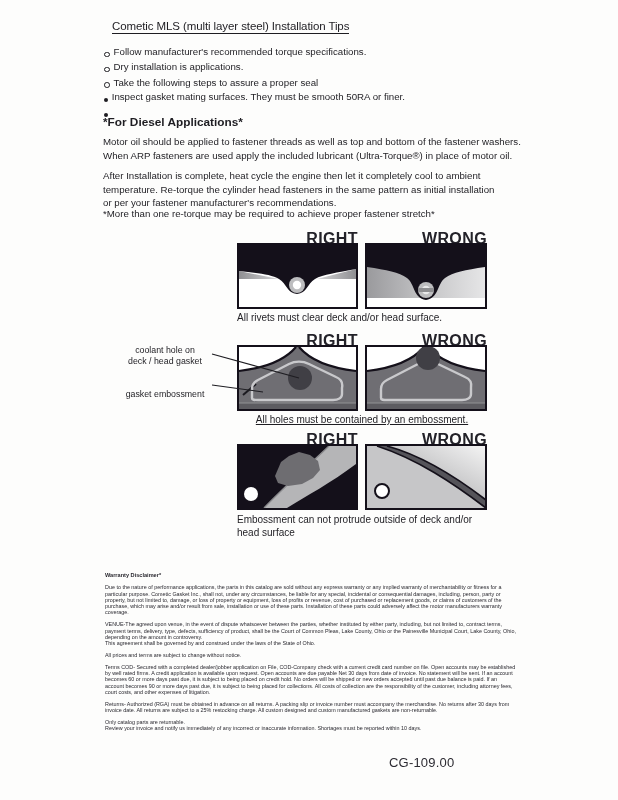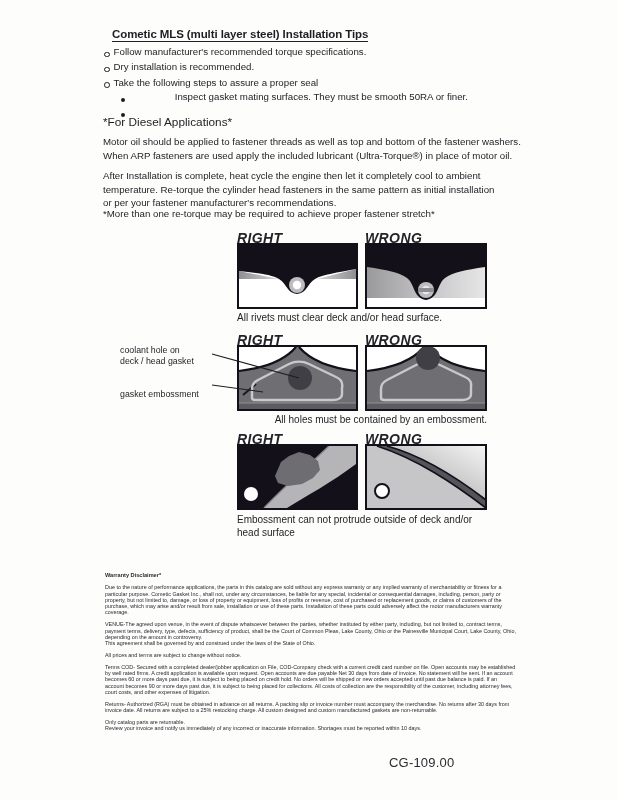--- a/index.html
+++ b/index.html
@@ -3,39 +3,39 @@
 <meta charset="utf-8">
 <style>
   html,body{margin:0;padding:0;background:#9a9a9a;}
   .page{
     position:relative;width:618px;height:800px;margin:0 auto;
     background:#fdfdfc;color:#1e1d22;overflow:hidden;
     font-family:"Liberation Sans","DejaVu Sans",sans-serif;
   }
   .abs{position:absolute;}
   .title{
-    left:112px;top:20px;font-size:11.5px;font-weight:bold;letter-spacing:-0.1px;
-    border-bottom:1.6px solid #1e1d22;padding-bottom:1px;white-space:nowrap;margin-top:8px;
+    left:112px;top:20px;font-size:11.5px;font-weight:normal;letter-spacing:-0.1px;
+    border-bottom:1.6px solid #1e1d22;padding-bottom:1px;white-space:nowrap;
   }
   .bullets{left:104px;top:42px;font-size:9.7px;}
   .bullet-line{display:flex;align-items:flex-end;height:15.2px;white-space:nowrap;}
-  .bullet-line.sub{margin-left:17px;height:14.6px;gap:46px;}
+  .bullet-line.sub{height:14.6px;}
   .marker-circle{width:3.6px;height:3.6px;border:1.1px solid #1e1d22;border-radius:50%;margin:3.2px 4px 0 0;flex:none;}
   .marker-dot{width:4.2px;height:4.2px;background:#1e1d22;border-radius:50%;margin:3.2px 3.5px 0 0;flex:none;}
-  .section-heading{left:103px;top:115px;font-size:11.8px;font-weight:normal;white-space:nowrap;}
+  .section-heading{left:103px;top:115px;font-size:11.8px;font-weight:bold;white-space:nowrap;}
   .para{left:103px;font-size:9.7px;line-height:13.6px;}
   .para .line{white-space:nowrap;}
   #para1{top:135px;}
   #para2{top:169px;}
   #para3{top:207px;}
-  .fig-label{width:121px;text-align:left;font-size:14px;font-weight:bold;letter-spacing:0.4px;color:#232229;font-style:italic;}
+  .fig-label{width:121px;text-align:right;font-size:16px;font-weight:bold;letter-spacing:0.4px;color:#232229;}
   .panel{width:121px;height:66px;}
   .panel svg{display:block;width:100%;height:100%;}
   .caption{font-size:10px;line-height:12.6px;color:#1e1d22;}
-  .annotation{font-size:8.8px;line-height:10.6px;text-align:left;color:#1e1d22;}
+  .annotation{font-size:8.8px;line-height:10.6px;text-align:center;color:#1e1d22;}
   .annotation .line{white-space:nowrap;}
   .warranty{left:105px;top:572px;width:412px;font-size:5.4px;line-height:6.3px;color:#2a2930;}
   .warranty .w-head{font-weight:bold;font-size:5.6px;margin:0 0 6px 0;}
   .warranty p{margin:0 0 5.5px 0;}
   .warranty p.tight{margin-bottom:0;}
   .doc-code{left:389px;top:755px;font-size:13px;letter-spacing:0.2px;color:#2c2b32;white-space:nowrap;}
 </style>
 </head>
 <body>
 
@@ -43,21 +43,21 @@
 
   <div class="abs title">Cometic MLS (multi layer steel) Installation Tips</div>
 
   <div class="abs bullets">
     <div class="bullet-line">
       <span class="marker-circle"></span>
       <span>Follow manufacturer's recommended torque specifications.</span>
     </div>
     <div class="bullet-line">
       <span class="marker-circle"></span>
-      <span>Dry installation is recommended.</span>
+      <span>Dry installation is applications.</span>
     </div>
     <div class="bullet-line">
       <span class="marker-circle"></span>
       <span>Take the following steps to assure a proper seal</span>
     </div>
     <div class="bullet-line sub">
       <span class="marker-dot"></span>
       <span>Inspect gasket mating surfaces.  They must be smooth 50RA or finer.</span>
     </div>
     <div class="bullet-line sub">
@@ -165,21 +165,21 @@
       <circle cx="63" cy="13" r="12" fill="#403f45"></circle>
       <rect x="1" y="1" width="120" height="64" fill="none" stroke="#14101a" stroke-width="2"></rect>
     </svg>
   </div>
 
   <svg class="abs" style="left:120px;top:342px;pointer-events:none;" width="185" height="56" viewBox="0 0 185 56">
     <line x1="92" y1="12" x2="179" y2="36" stroke="#1e1d22" stroke-width="1.1"></line>
     <line x1="92" y1="43" x2="143" y2="50" stroke="#1e1d22" stroke-width="1.1"></line>
   </svg>
 
-  <div class="abs caption" style="left:237px;top:414px;width:250px;text-align:right;white-space:nowrap;">All holes must be contained by an embossment.</div>
+  <div class="abs caption" style="left:237px;top:414px;width:250px;text-align:center;white-space:nowrap;text-decoration:underline;">All holes must be contained by an embossment.</div>
 
   <div class="abs fig-label" style="left:237px;top:431px;">RIGHT</div>
   <div class="abs fig-label" style="left:365px;top:431px;width:122px;">WRONG</div>
 
   <div class="abs panel" style="left:237px;top:444px;">
     <svg viewBox="0 0 121 66">
       <rect x="1" y="1" width="119" height="64" fill="#14101a"></rect>
       <path d="M92,2 L119,2 L119,20 C94,39 69,52 50,64 L27,64 C48,42 71,22 92,2 Z" fill="#b5b5b7"></path>
       <path d="M92,2 C71,22 48,42 27,64" stroke="#8a8a8d" stroke-width="1.4" fill="none"></path>
       <path d="M38,32 L44,18 L52,12 L62,8 L73,11 L81,17 L83,26 L76,34 L65,40 L51,42 L41,39 Z" fill="#6e6d71"></path>

